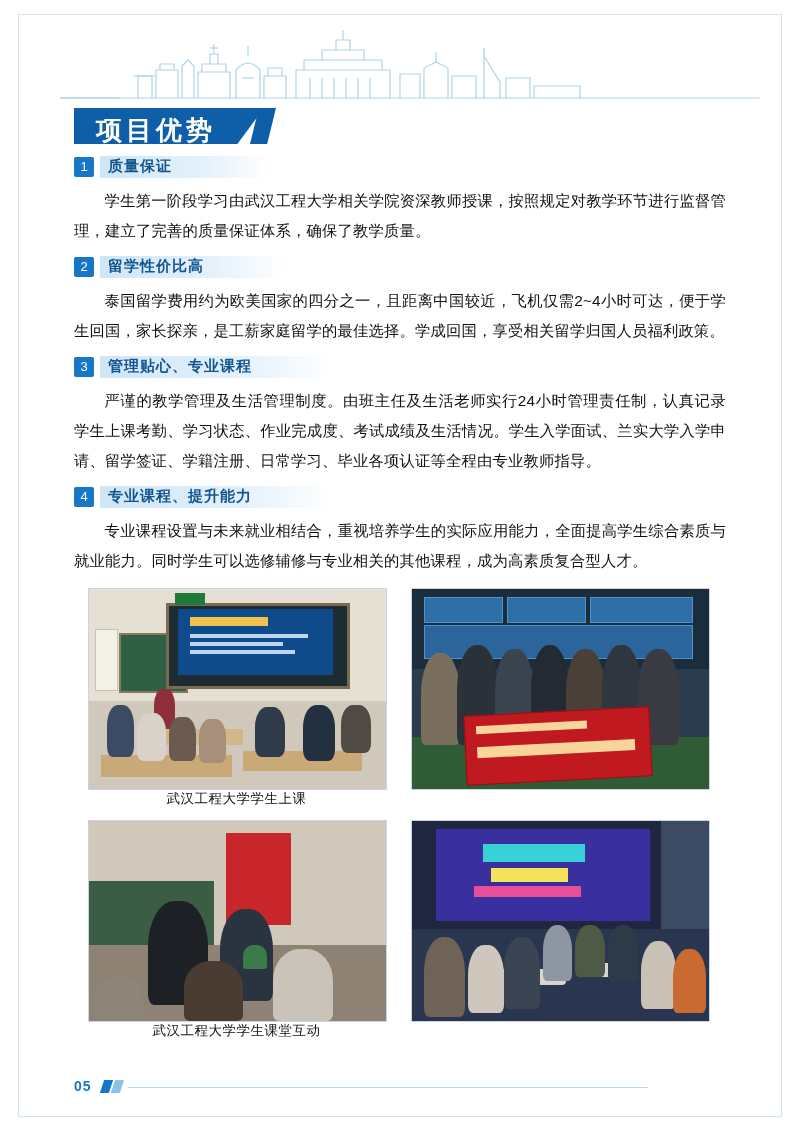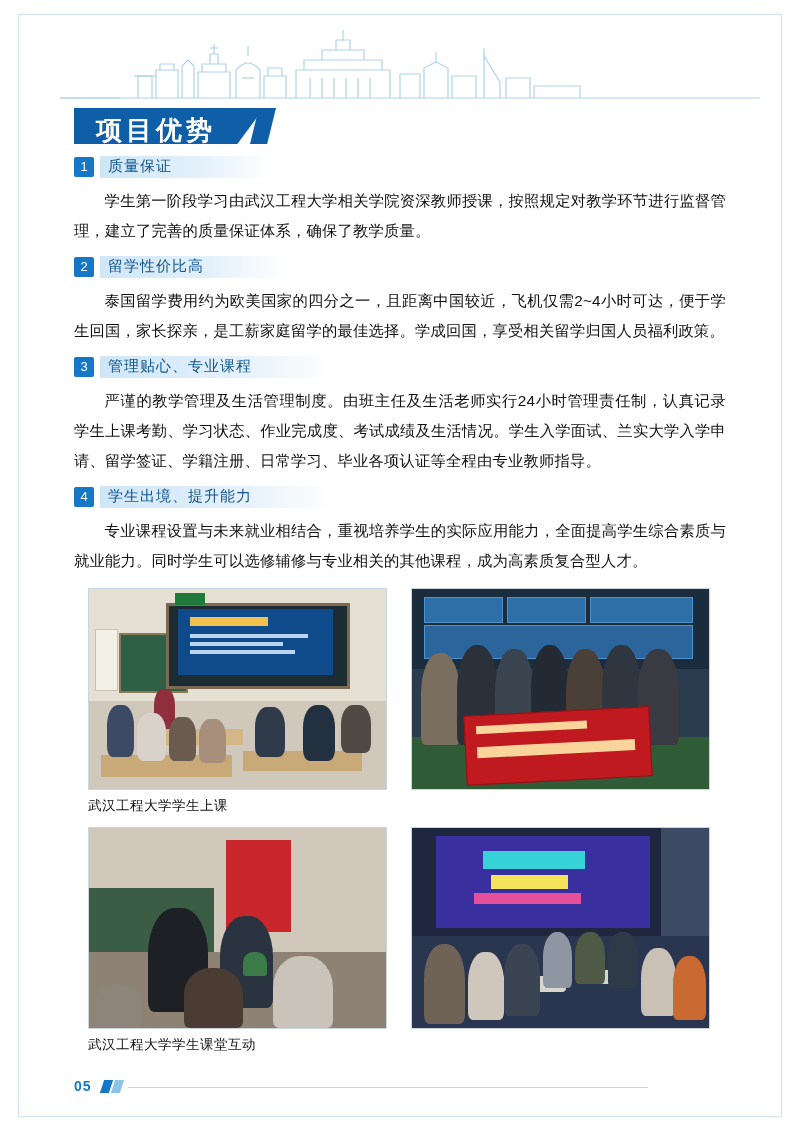--- a/index.html
+++ b/index.html
@@ -137,21 +137,21 @@
     left: 26px;
     top: 0;
     height: 22px;
     background: linear-gradient(to right, #cfe6f7 0%, #e4f1fb 60%, rgba(255,255,255,0) 100%);
   }
   .item-head .headtext {
     position: absolute;
     left: 34px;
     top: 1px;
     font-size: 15px;
-    font-weight: normal;
+    font-weight: bold;
     color: #12558f;
     letter-spacing: 1px;
     white-space: nowrap;
   }
 
   .para {
     font-size: 15.3px;
     line-height: 30px;
     text-align: justify;
     text-justify: inter-ideograph;
@@ -177,23 +177,23 @@
   }
   .photo-frame {
     width: 297px;
     height: 200px;
     border: 1px solid #cbd5dd;
     overflow: hidden;
     position: relative;
     background: #2b3440;
   }
   .photo-cap {
+    text-align: center;
     font-size: 13.5px;
     color: #111;
-    margin-top: 7px;
     margin-bottom: 12px;
     letter-spacing: 0.5px;
   }
 
   
   .p1 { background: #d8d3c8; }
   .p1 .wall { position:absolute; left:0; top:0; width:100%; height:56%; background:#e6e0d4; }
   .p1 .board { position:absolute; left:26%; top:7%; width:60%; height:40%; background:#1d2b33; border:3px solid #7b6a52;}
   .p1 .screen { position:absolute; left:30%; top:10%; width:52%; height:33%; background:#0f4a8a; }
   .p1 .screen .t { position:absolute; left:8%; top:12%; width:50%; height:14%; background:#f2c14e; }
@@ -361,21 +361,21 @@
         <div class="headbg" style="width:232px;"></div>
         <div class="headtext">管理贴心、专业课程</div>
       </div>
       <p class="para">严谨的教学管理及生活管理制度。由班主任及生活老师实行24小时管理责任制，认真记录学生上课考勤、学习状态、作业完成度、考试成绩及生活情况。学生入学面试、兰实大学入学申请、留学签证、学籍注册、日常学习、毕业各项认证等全程由专业教师指导。</p>
     </div>
 
     <div class="item">
       <div class="item-head">
         <div class="numbox">4</div>
         <div class="headbg" style="width:232px;"></div>
-        <div class="headtext">学生出境、提升能力</div>
+        <div class="headtext">专业课程、提升能力</div>
       </div>
       <p class="para">专业课程设置与未来就业相结合，重视培养学生的实际应用能力，全面提高学生综合素质与就业能力。同时学生可以选修辅修与专业相关的其他课程，成为高素质复合型人才。</p>
     </div>
 
   </div>
 
   <div class="photos">
 
     <div class="photo-row">
 

